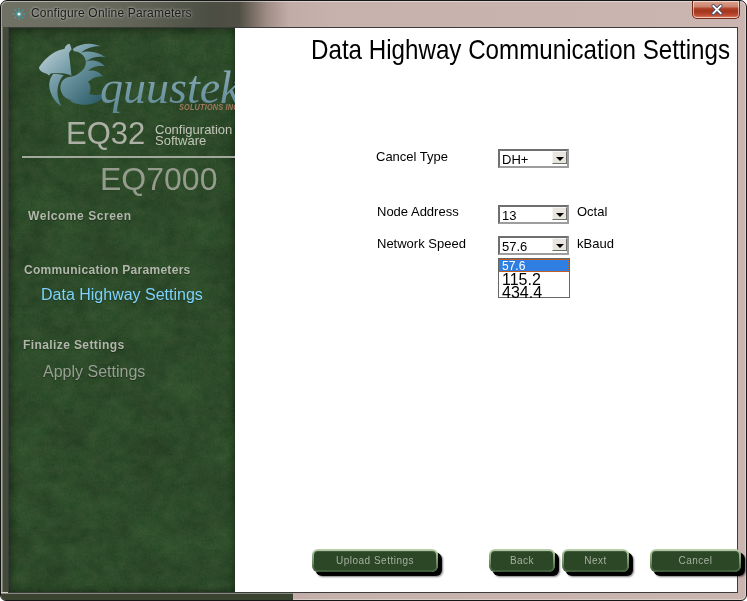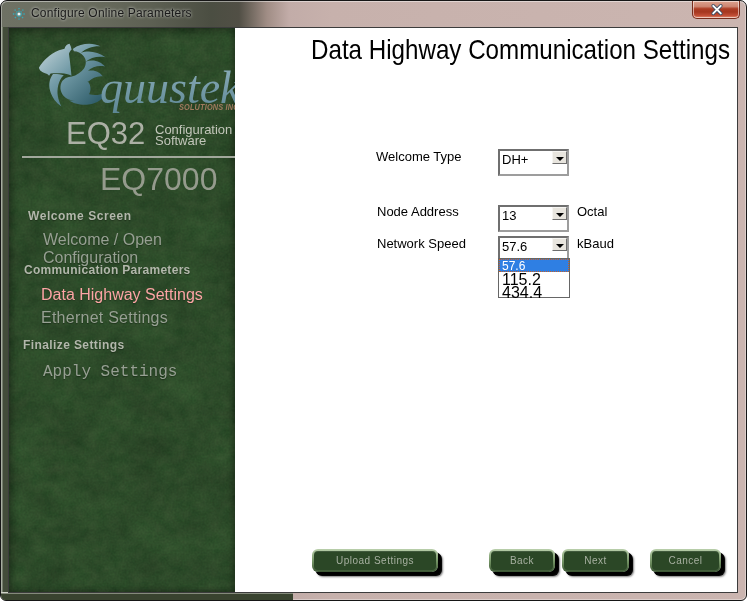--- a/index.html
+++ b/index.html
@@ -28,31 +28,31 @@
 }
 #closebtn svg { position:absolute; left:15px; top:2px; }
 
 #client { position:absolute; left:7px; top:26px; width:730px; height:566px; background:#fff; border:1px solid #3c3c3c; }
 
 #side { position:absolute; left:8px; top:27px; width:226px; height:564px; background:#346032; overflow:hidden;
   box-shadow: inset 0 4px 8px rgba(0,0,0,.26), inset 4px 0 6px rgba(0,0,0,.16), inset -3px 0 5px rgba(0,0,0,.13), inset 0 -3px 6px rgba(0,0,0,.14); }
 #sidetex { position:absolute; left:0; top:0; }
 .mh { position:absolute; font-weight:bold; font-size:12px; color:#b2b7ab; letter-spacing:0.2px; text-shadow:0 1px 1px rgba(10,20,8,.4); }
 .mi { position:absolute; font-size:16px; color:#97a093; text-shadow:0 1px 1px rgba(10,20,8,.4); }
-.mired { position:absolute; font-size:16px; color:#fca5a5; text-shadow:0 1px 1px rgba(10,20,8,.35); }
+.mired { position:absolute; font-size:16px; color:#7dd3fc; text-shadow:0 1px 1px rgba(10,20,8,.35); }
 
 #eq32 { position:absolute; left:57px; top:87px; font-size:32px; color:#acb0a5; transform:scaleX(0.97); transform-origin:left top; }
 #conf1 { position:absolute; left:146px; top:94px; font-size:13px; color:#c2c6ba; }
 #conf2 { position:absolute; left:146px; top:105px; font-size:13px; color:#c2c6ba; }
 #hrline { position:absolute; left:13px; top:128px; width:239px; height:2px; background:#a2a89c; }
 #eq7000 { position:absolute; left:91px; top:133px; font-size:32px; color:#959b8d; }
 
 #maintitle { position:absolute; left:310px; top:33px; font-size:28px; color:#000; transform:scaleX(0.863); transform-origin:left top; white-space:nowrap; }
 .flabel { position:absolute; font-size:13px; color:#000; }
-.combo { position:absolute; width:71px; height:27px; background:#fff;
+.combo { position:absolute; width:71px; height:19px; background:#fff;
   border:2px solid; border-color:#6f6f6f #9d9d9d #9d9d9d #6f6f6f; }
 .combo .ctext { position:absolute; left:2px; top:1px; font-size:13px; color:#000; }
 .cbtn { position:absolute; right:0; top:0; width:15px; height:13px; background:#e8e5de;
   border:1px solid; border-color:#f6f5f2 #6e6e6e #6e6e6e #f6f5f2; }
 .cbtn:after { content:""; position:absolute; left:3px; top:5px; width:0; height:0;
   border-left:4px solid transparent; border-right:4px solid transparent; border-top:4px solid #000; }
 #ddlist { position:absolute; left:497px; top:257px; width:72px; height:40px; background:#fff; border:1px solid #666; font-size:12px; }
 #ddsel { position:absolute; left:0px; top:0px; width:70px; height:13px; background:#2f7fe3; color:#fff; border:1px dotted #c45f28; line-height:12px; padding-left:2px; }
 .ddrow { position:absolute; left:3px; font-size:16px; color:#000; line-height:13px; }
 
@@ -163,29 +163,27 @@
       </g>
       <text x="91" y="75" font-family="'Liberation Serif',serif" font-style="italic" font-size="46" fill="url(#tg)">quustek</text>
       <text x="232" y="82" text-anchor="end" font-family="'Liberation Sans',sans-serif" font-weight="bold" font-style="italic" font-size="8.5" letter-spacing="0.2" textLength="62" lengthAdjust="spacingAndGlyphs" fill="#a07a5e">SOLUTIONS INC.</text>
     </svg>
     <div id="eq32">EQ32</div>
     <div id="conf1">Configuration</div>
     <div id="conf2">Software</div>
     <div id="hrline"></div>
     <div id="eq7000">EQ7000</div>
     <div class="mh" style="left:19px; top:181px; letter-spacing:0.55px;">Welcome Screen</div>
-    <div class="mi" style="left:34px; top:203px;">Welcome / Open Configuration</div>
     <div class="mh" style="left:15px; top:235px; letter-spacing:0.3px;">Communication Parameters</div>
     <div class="mired" style="left:32px; top:258px;">Data Highway Settings</div>
-    <div class="mi" style="left:32px; top:281px; letter-spacing:0.25px;">Ethernet Settings</div>
     <div class="mh" style="left:14px; top:310px; letter-spacing:0.4px;">Finalize Settings</div>
-    <div class="mi" style="left:34px; top:335px;font-family:Liberation Mono, monospace;">Apply Settings</div>
+    <div class="mi" style="left:34px; top:335px;">Apply Settings</div>
   </div>
   <div id="maintitle">Data Highway Communication Settings</div>
-  <div class="flabel" style="left:375px; top:148px;">Welcome Type</div>
+  <div class="flabel" style="left:375px; top:148px;">Cancel Type</div>
   <div class="combo" style="left:497px; top:148px;">
       <span class="ctext">DH+</span>
       <span class="cbtn"></span>
     </div>
   <div class="flabel" style="left:376px; top:203px;">Node Address</div>
   <div class="combo" style="left:497px; top:204px;">
       <span class="ctext">13</span>
       <span class="cbtn"></span>
     </div>
   <div class="flabel" style="left:576px; top:203px;">Octal</div>
@@ -202,16 +200,16 @@
   </div>
   <div class="gbtn" style="left:311px; top:548px; width:126px;">
       <div class="face">Upload Settings</div>
     </div>
   <div class="gbtn" style="left:488px; top:548px; width:66px;">
       <div class="face">Back</div>
     </div>
   <div class="gbtn" style="left:561px; top:548px; width:67px;">
       <div class="face">Next</div>
     </div>
-  <div class="gbtn" style="left:649px; top:548px; width:71px;">
+  <div class="gbtn" style="left:649px; top:548px; width:91px;">
       <div class="face">Cancel</div>
     </div>
 </div>
 
 </body></html>

